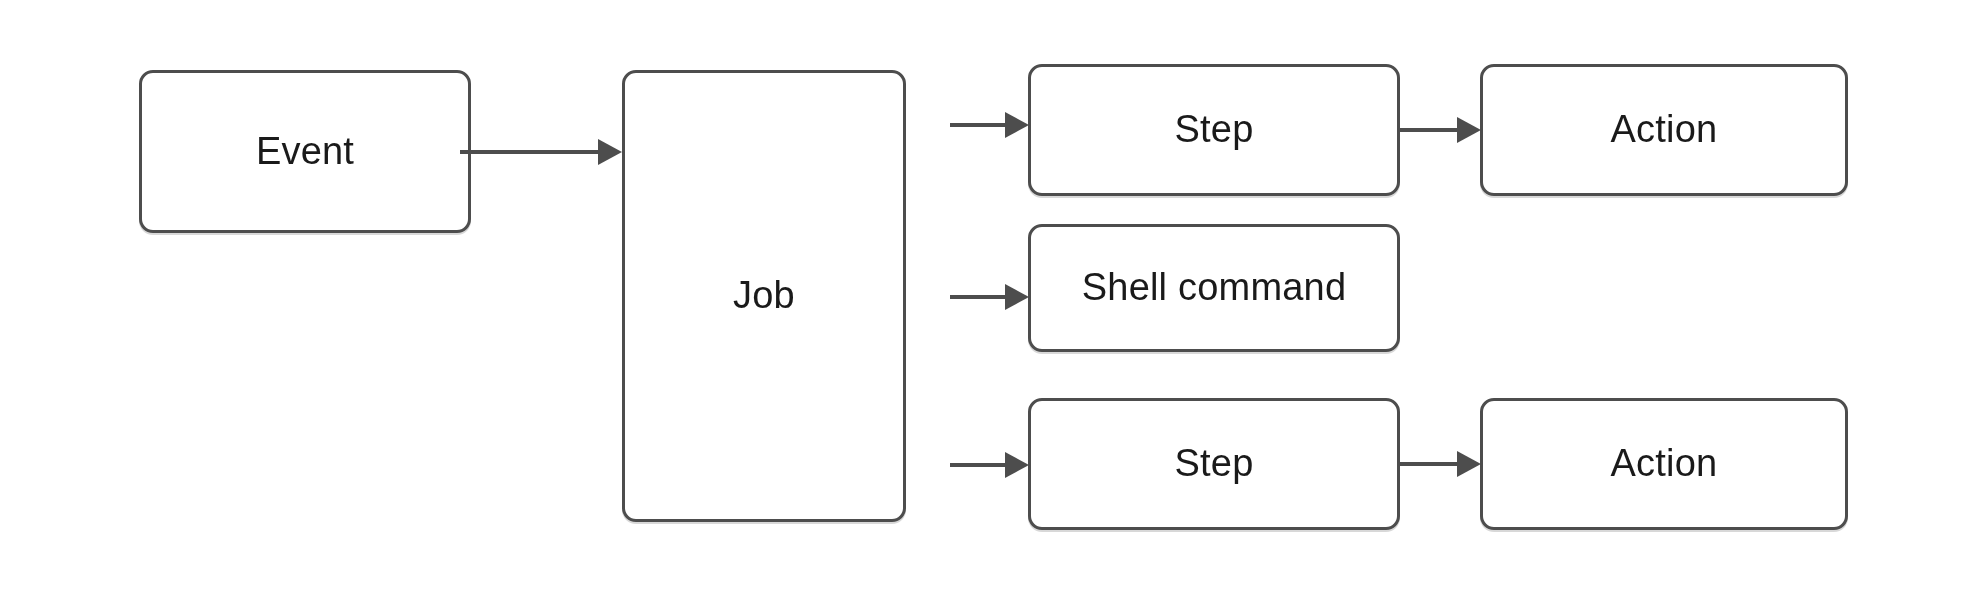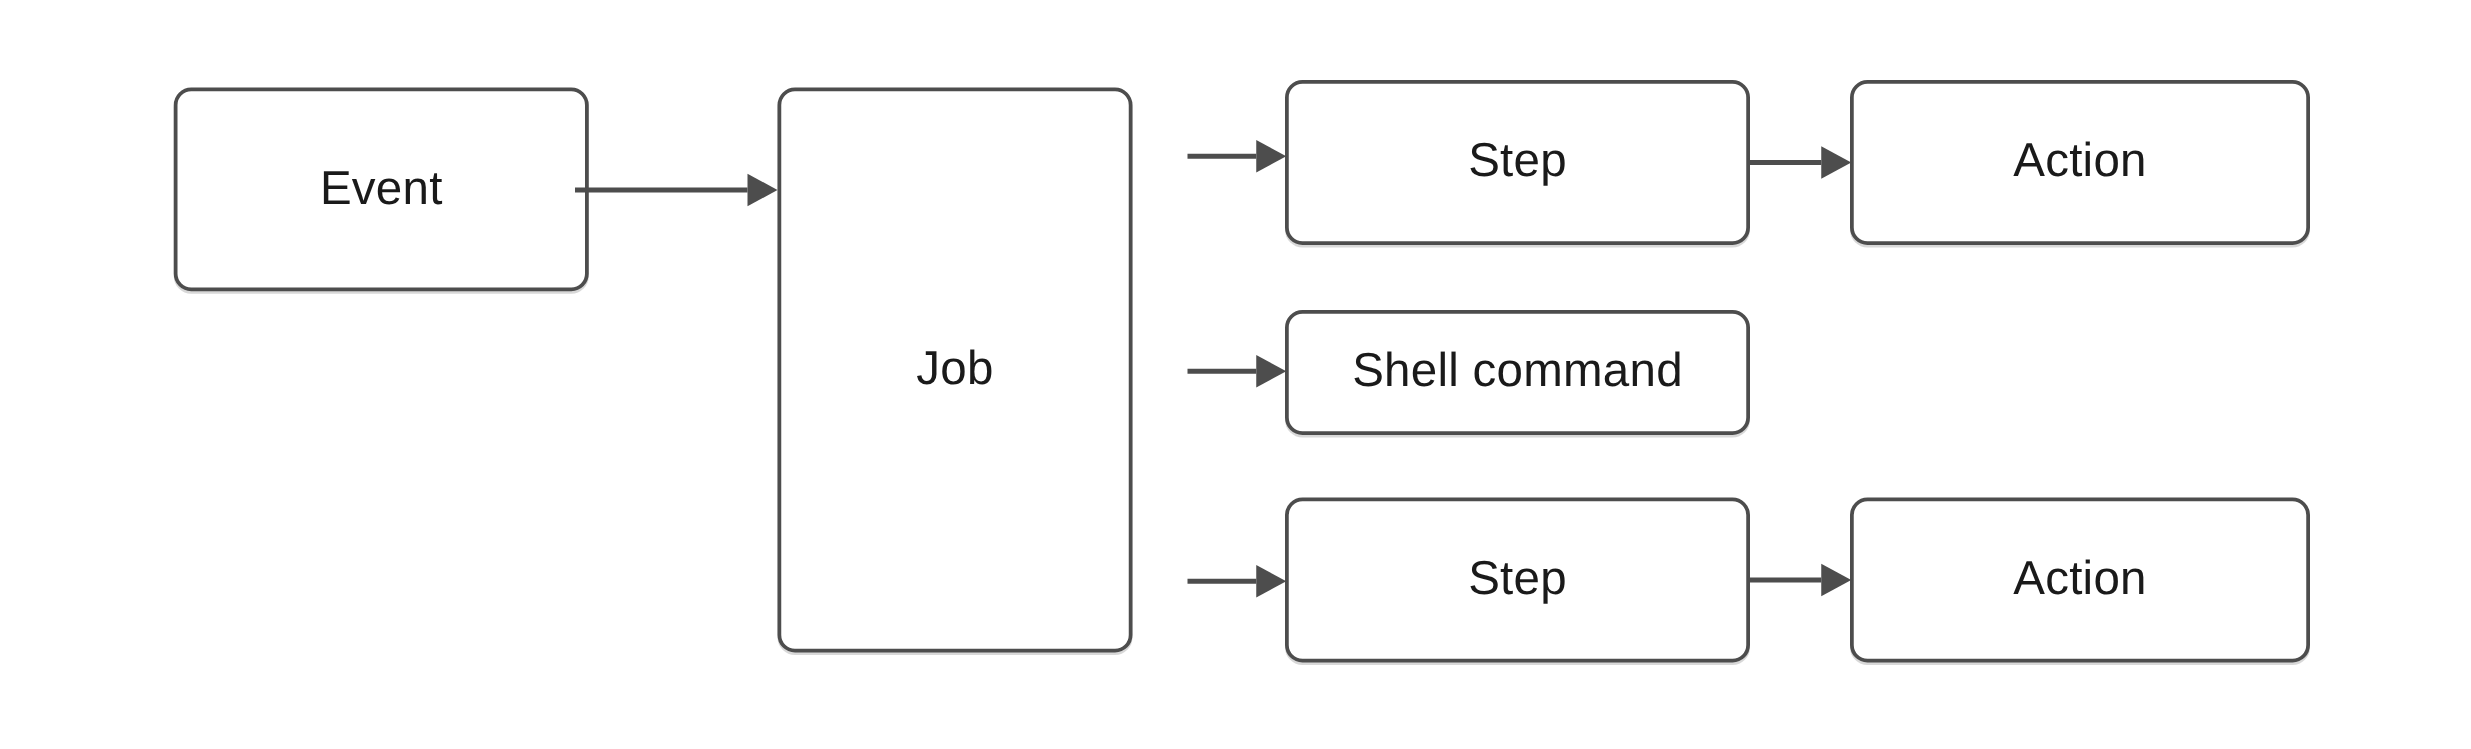--- a/index.html
+++ b/index.html
@@ -35,21 +35,21 @@
     color: #1a1a1a;
     font-family: "Liberation Sans", "DejaVu Sans", sans-serif;
     white-space: nowrap;
     letter-spacing: 0.2px;
   }
   
   #node-event        { left: 128px;  top: 70px;  width: 332px; height: 163px; margin-left: 11px; }
   #node-job          { left: 622px;  top: 70px;  width: 284px; height: 452px; }
   #node-step-1       { left: 1028px; top: 64px;  width: 372px; height: 132px; }
   #node-action-1     { left: 1480px; top: 64px;  width: 368px; height: 132px; }
-  #node-shell        { left: 1028px; top: 248px; width: 372px; height: 100px; border-radius: 14px; }
+  #node-shell        { left: 1028px; top: 224px; width: 372px; height: 128px; border-radius: 14px; }
   #node-step-2       { left: 1028px; top: 398px; width: 372px; height: 132px; }
   #node-action-2     { left: 1480px; top: 398px; width: 368px; height: 132px; }
 
   
   .edge {
     position: absolute;
     height: 4px;
     background: #4d4d4d;
   }
   .arrowhead {

